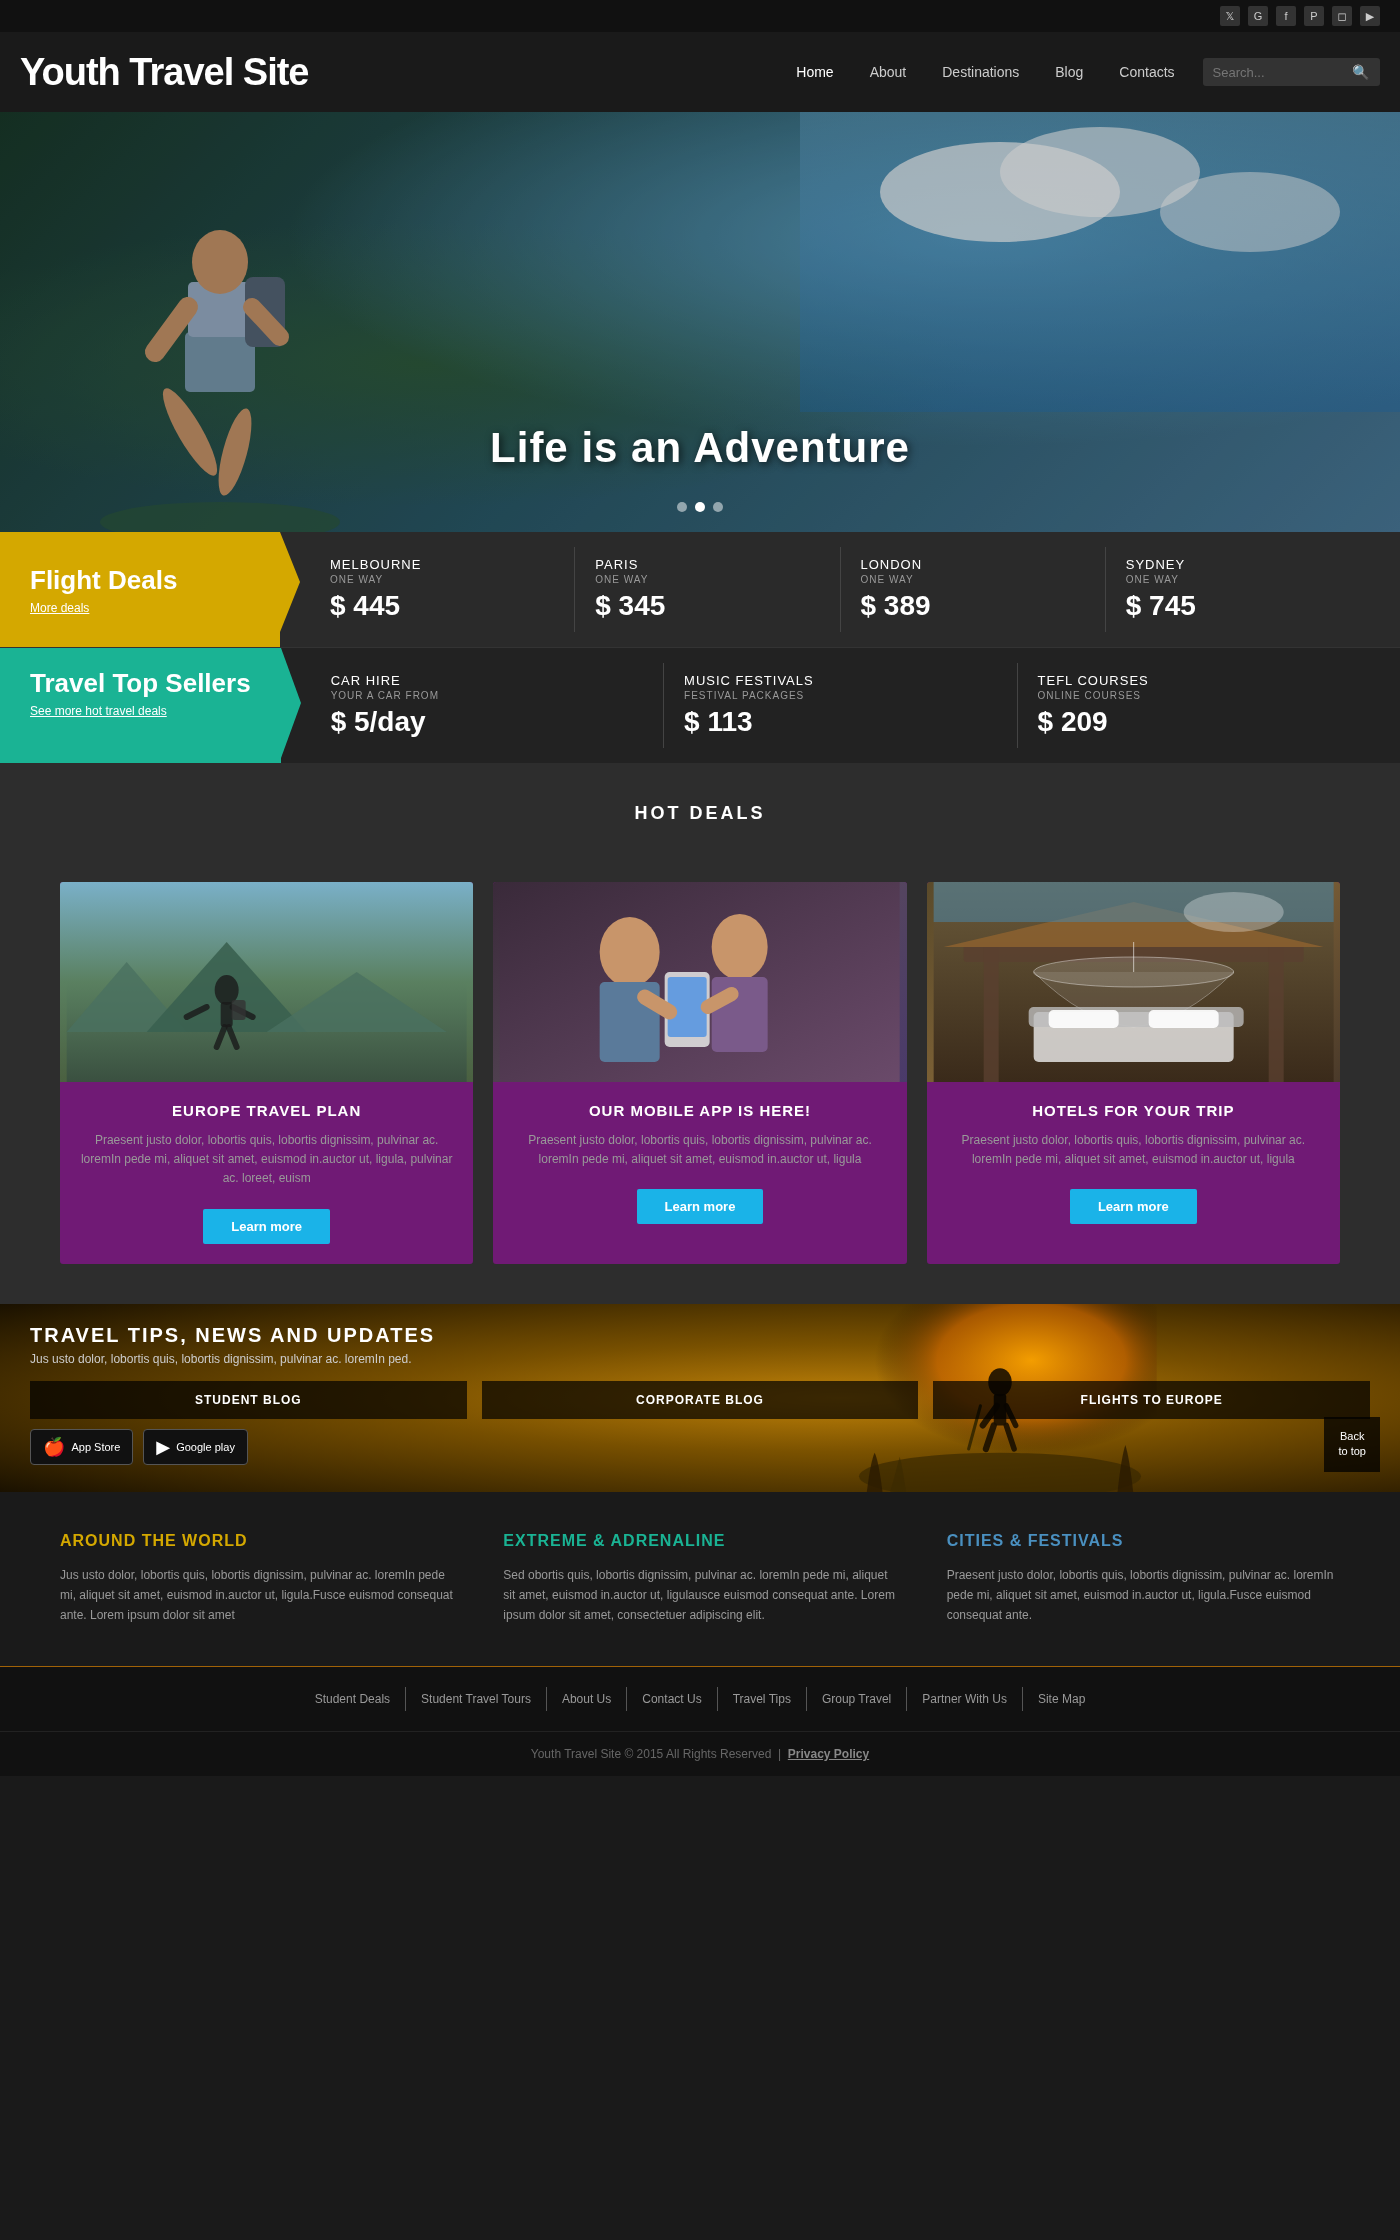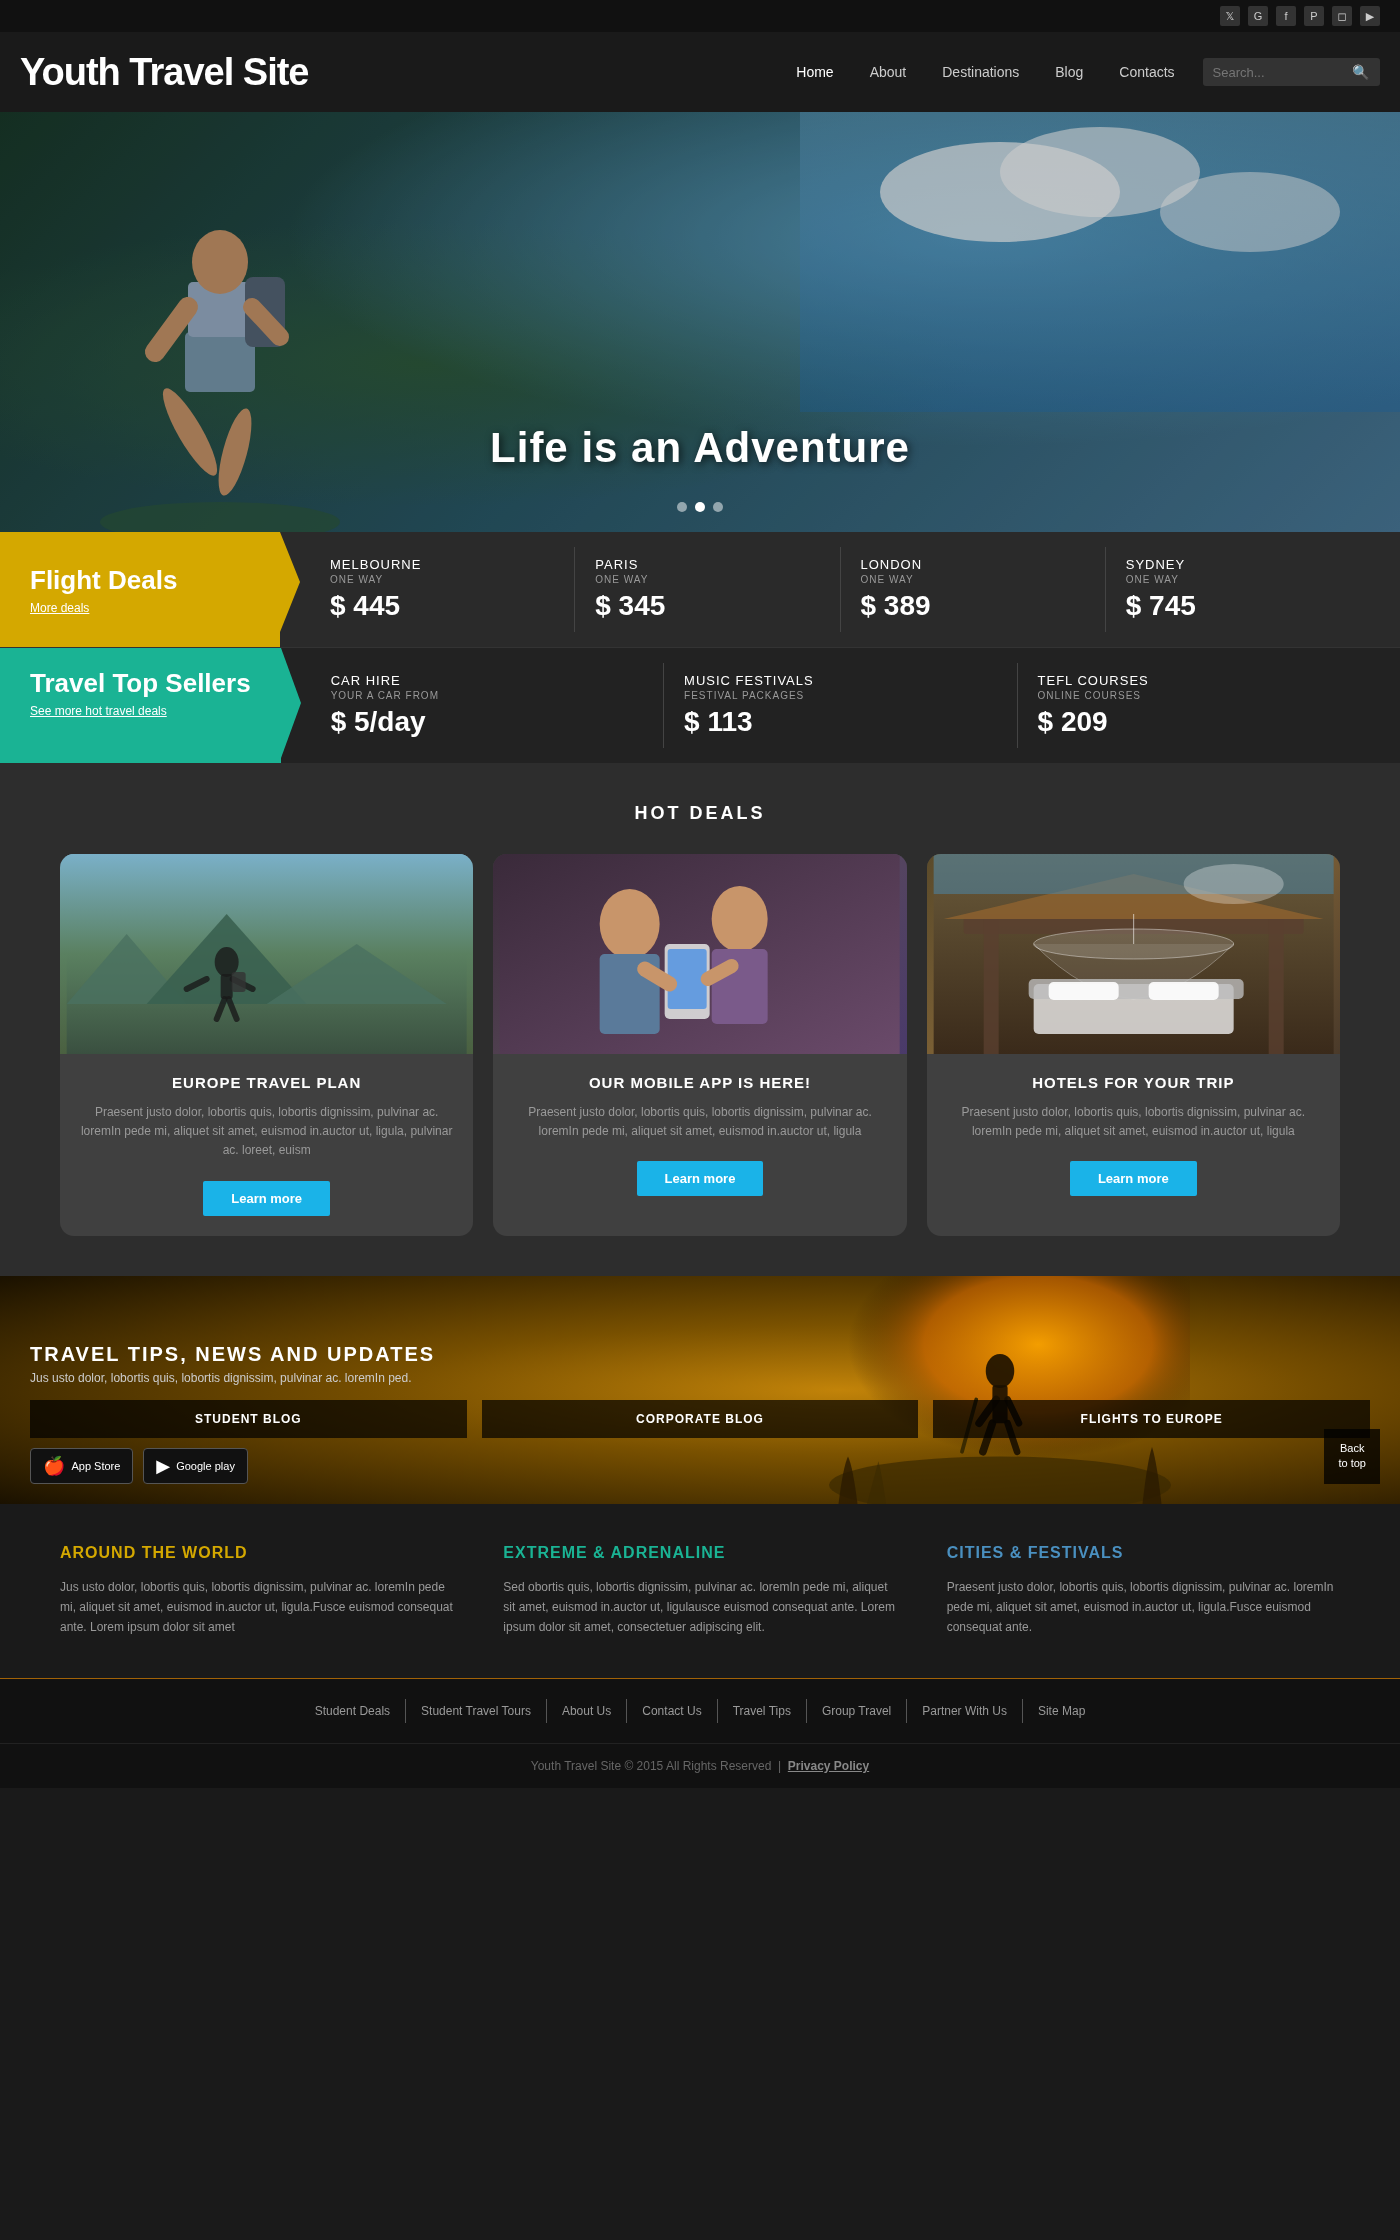--- a/index.html
+++ b/index.html
@@ -240,23 +240,24 @@
       letter-spacing: 3px;
       color: #fff;
       margin-bottom: 30px;
     }
     .hot-deals-grid {
       display: flex;
       gap: 20px;
     }
     .hot-deal-card {
       flex: 1;
-      background: #404040;
-      border-radius: 14px;
+      background: #701a75;
+      border-radius: 3px;
       overflow: hidden;
+      margin-top: 28px;
     }
     .hot-deal-img-placeholder {
       width: 100%;
       height: 200px;
     }
     .hot-deal-content {
       padding: 20px;
       text-align: center;
     }
     .hot-deal-title {
@@ -279,26 +280,25 @@
       padding: 10px 28px;
       font-size: 13px;
       font-weight: 600;
       cursor: pointer;
       border-radius: 2px;
     }
 
     
     .travel-tips-section {
       position: relative;
-      height: 228px;
+      height: 188px;
       background: linear-gradient(to right, #1a1a00 0%, #4a3a00 30%, #8a6a00 60%, #3a2a00 100%);
       overflow: hidden;
       display: flex;
       flex-direction: column;
-      justify-content: flex-end;
     }
     .travel-tips-bg {
       position: absolute;
       top: 0; left: 0; right: 0; bottom: 0;
       background: 
         radial-gradient(ellipse at 60% 50%, #c8860a 0%, #7a5000 40%, #1a1000 100%);
       opacity: 0.9;
     }
     .travel-tips-content {
       position: relative;

